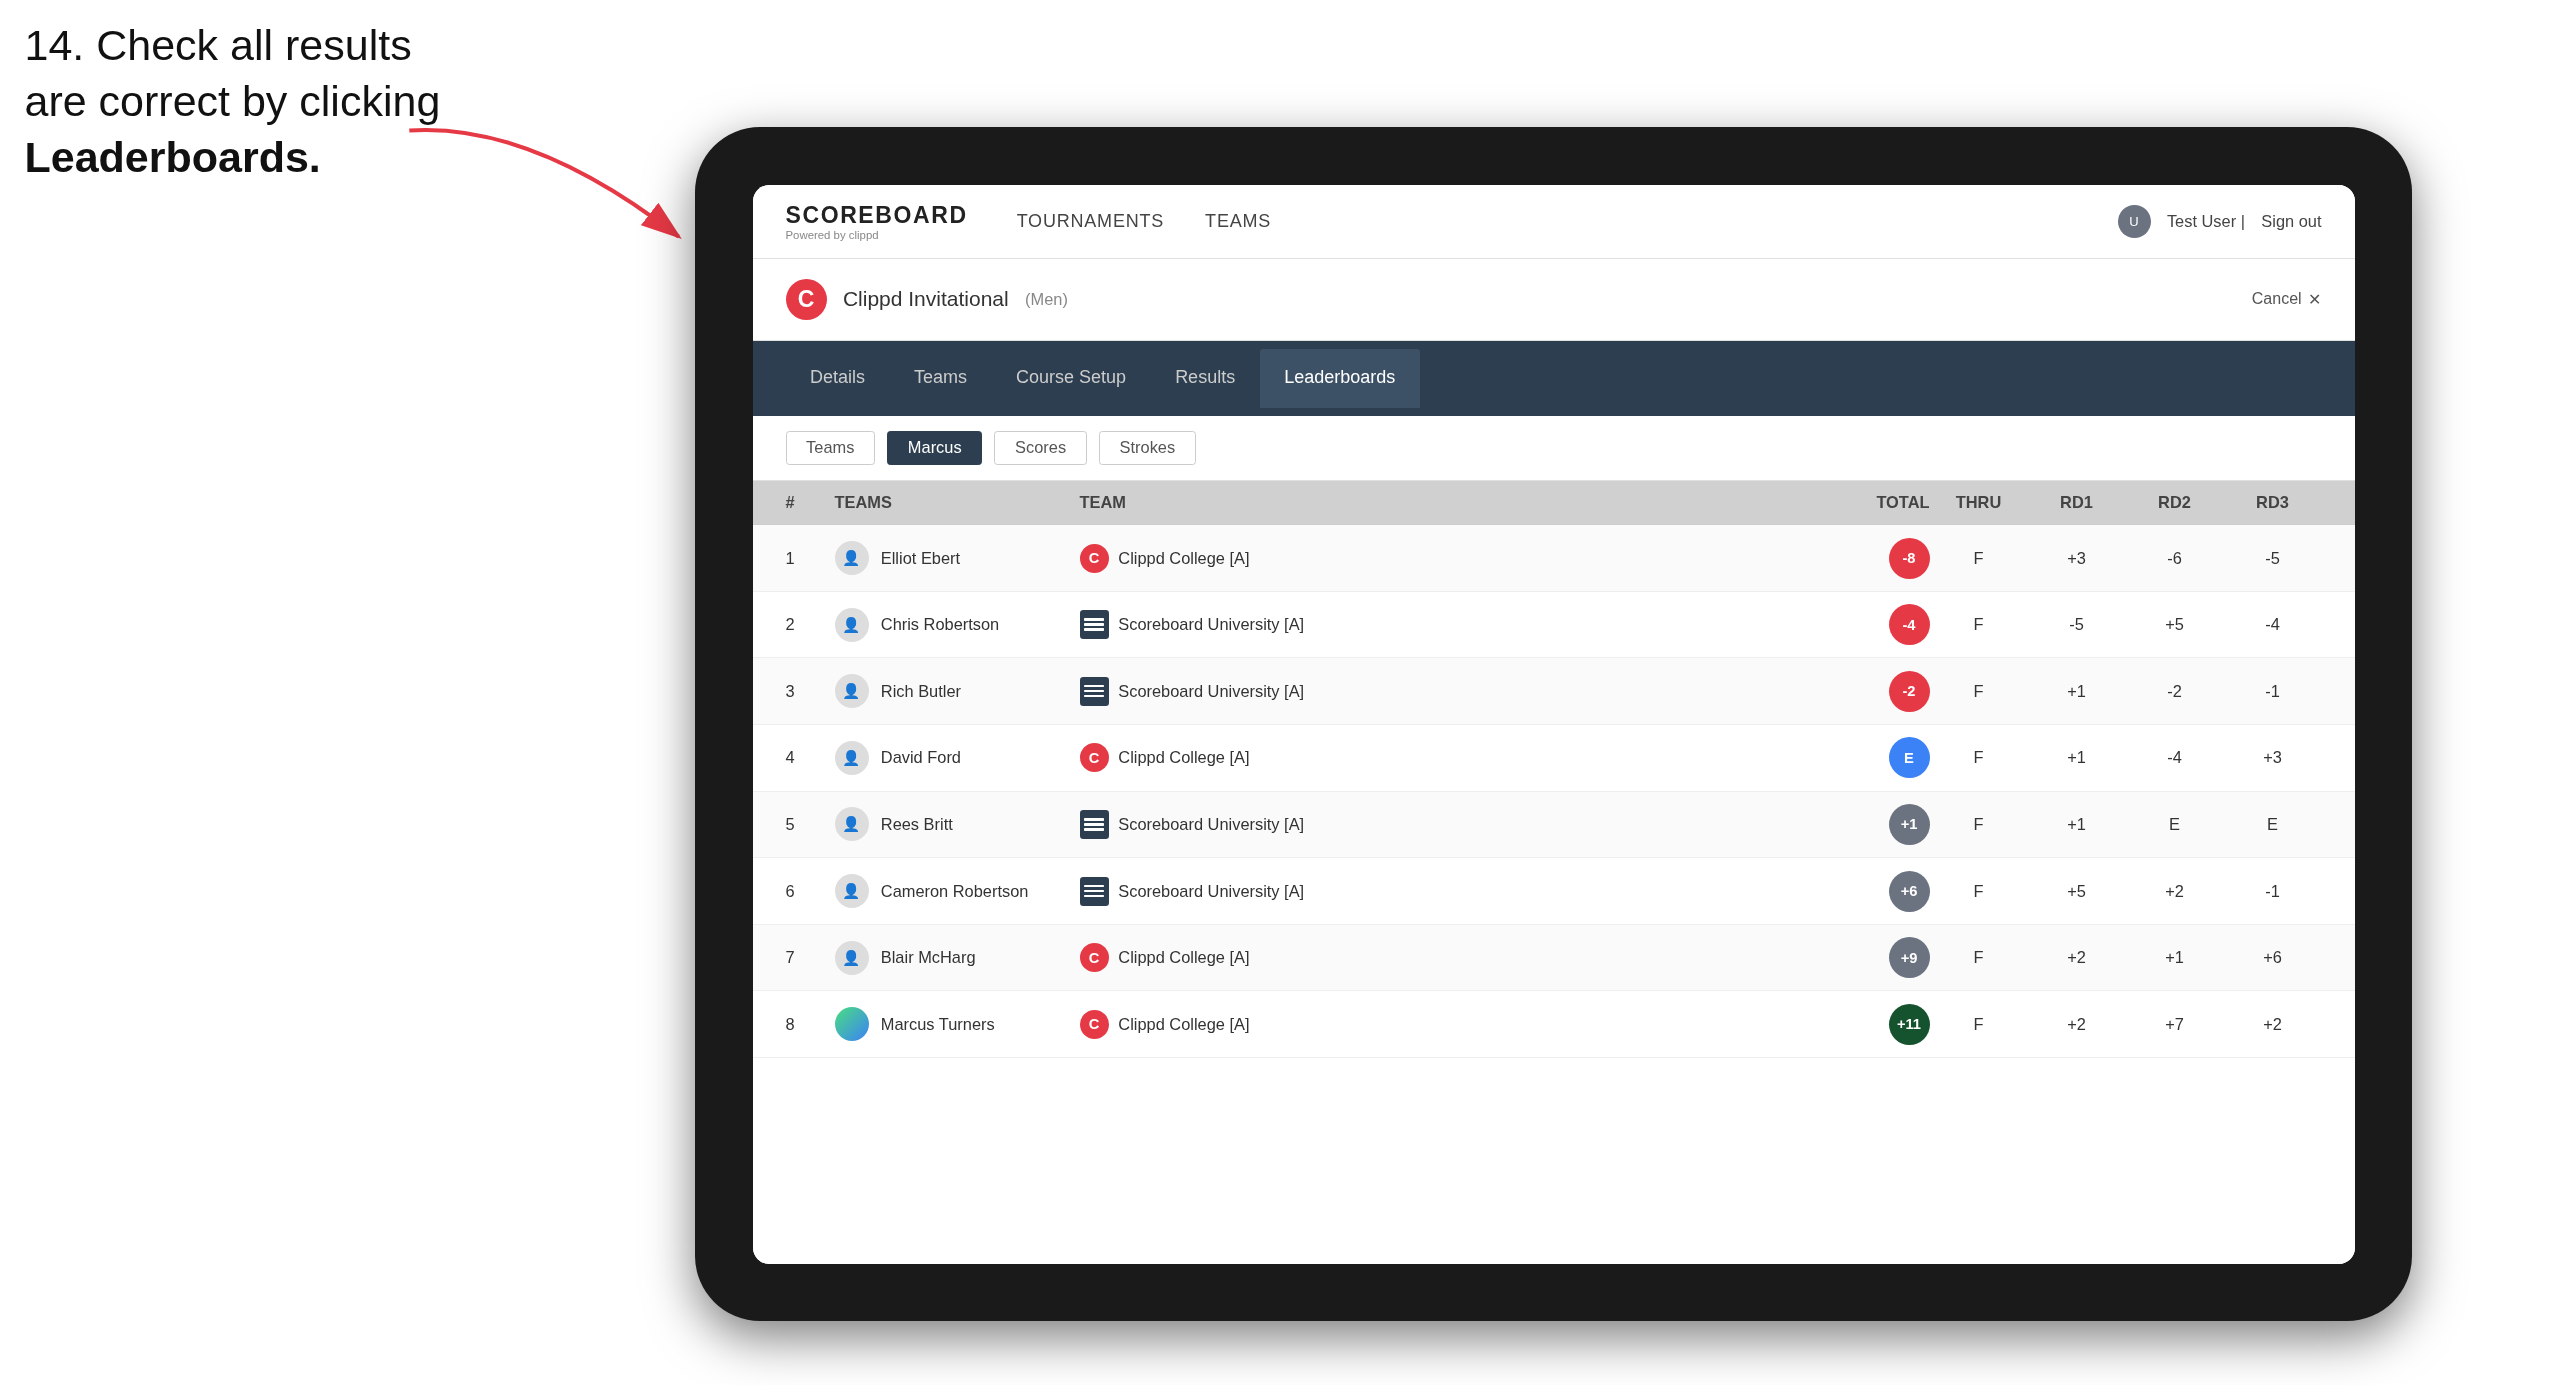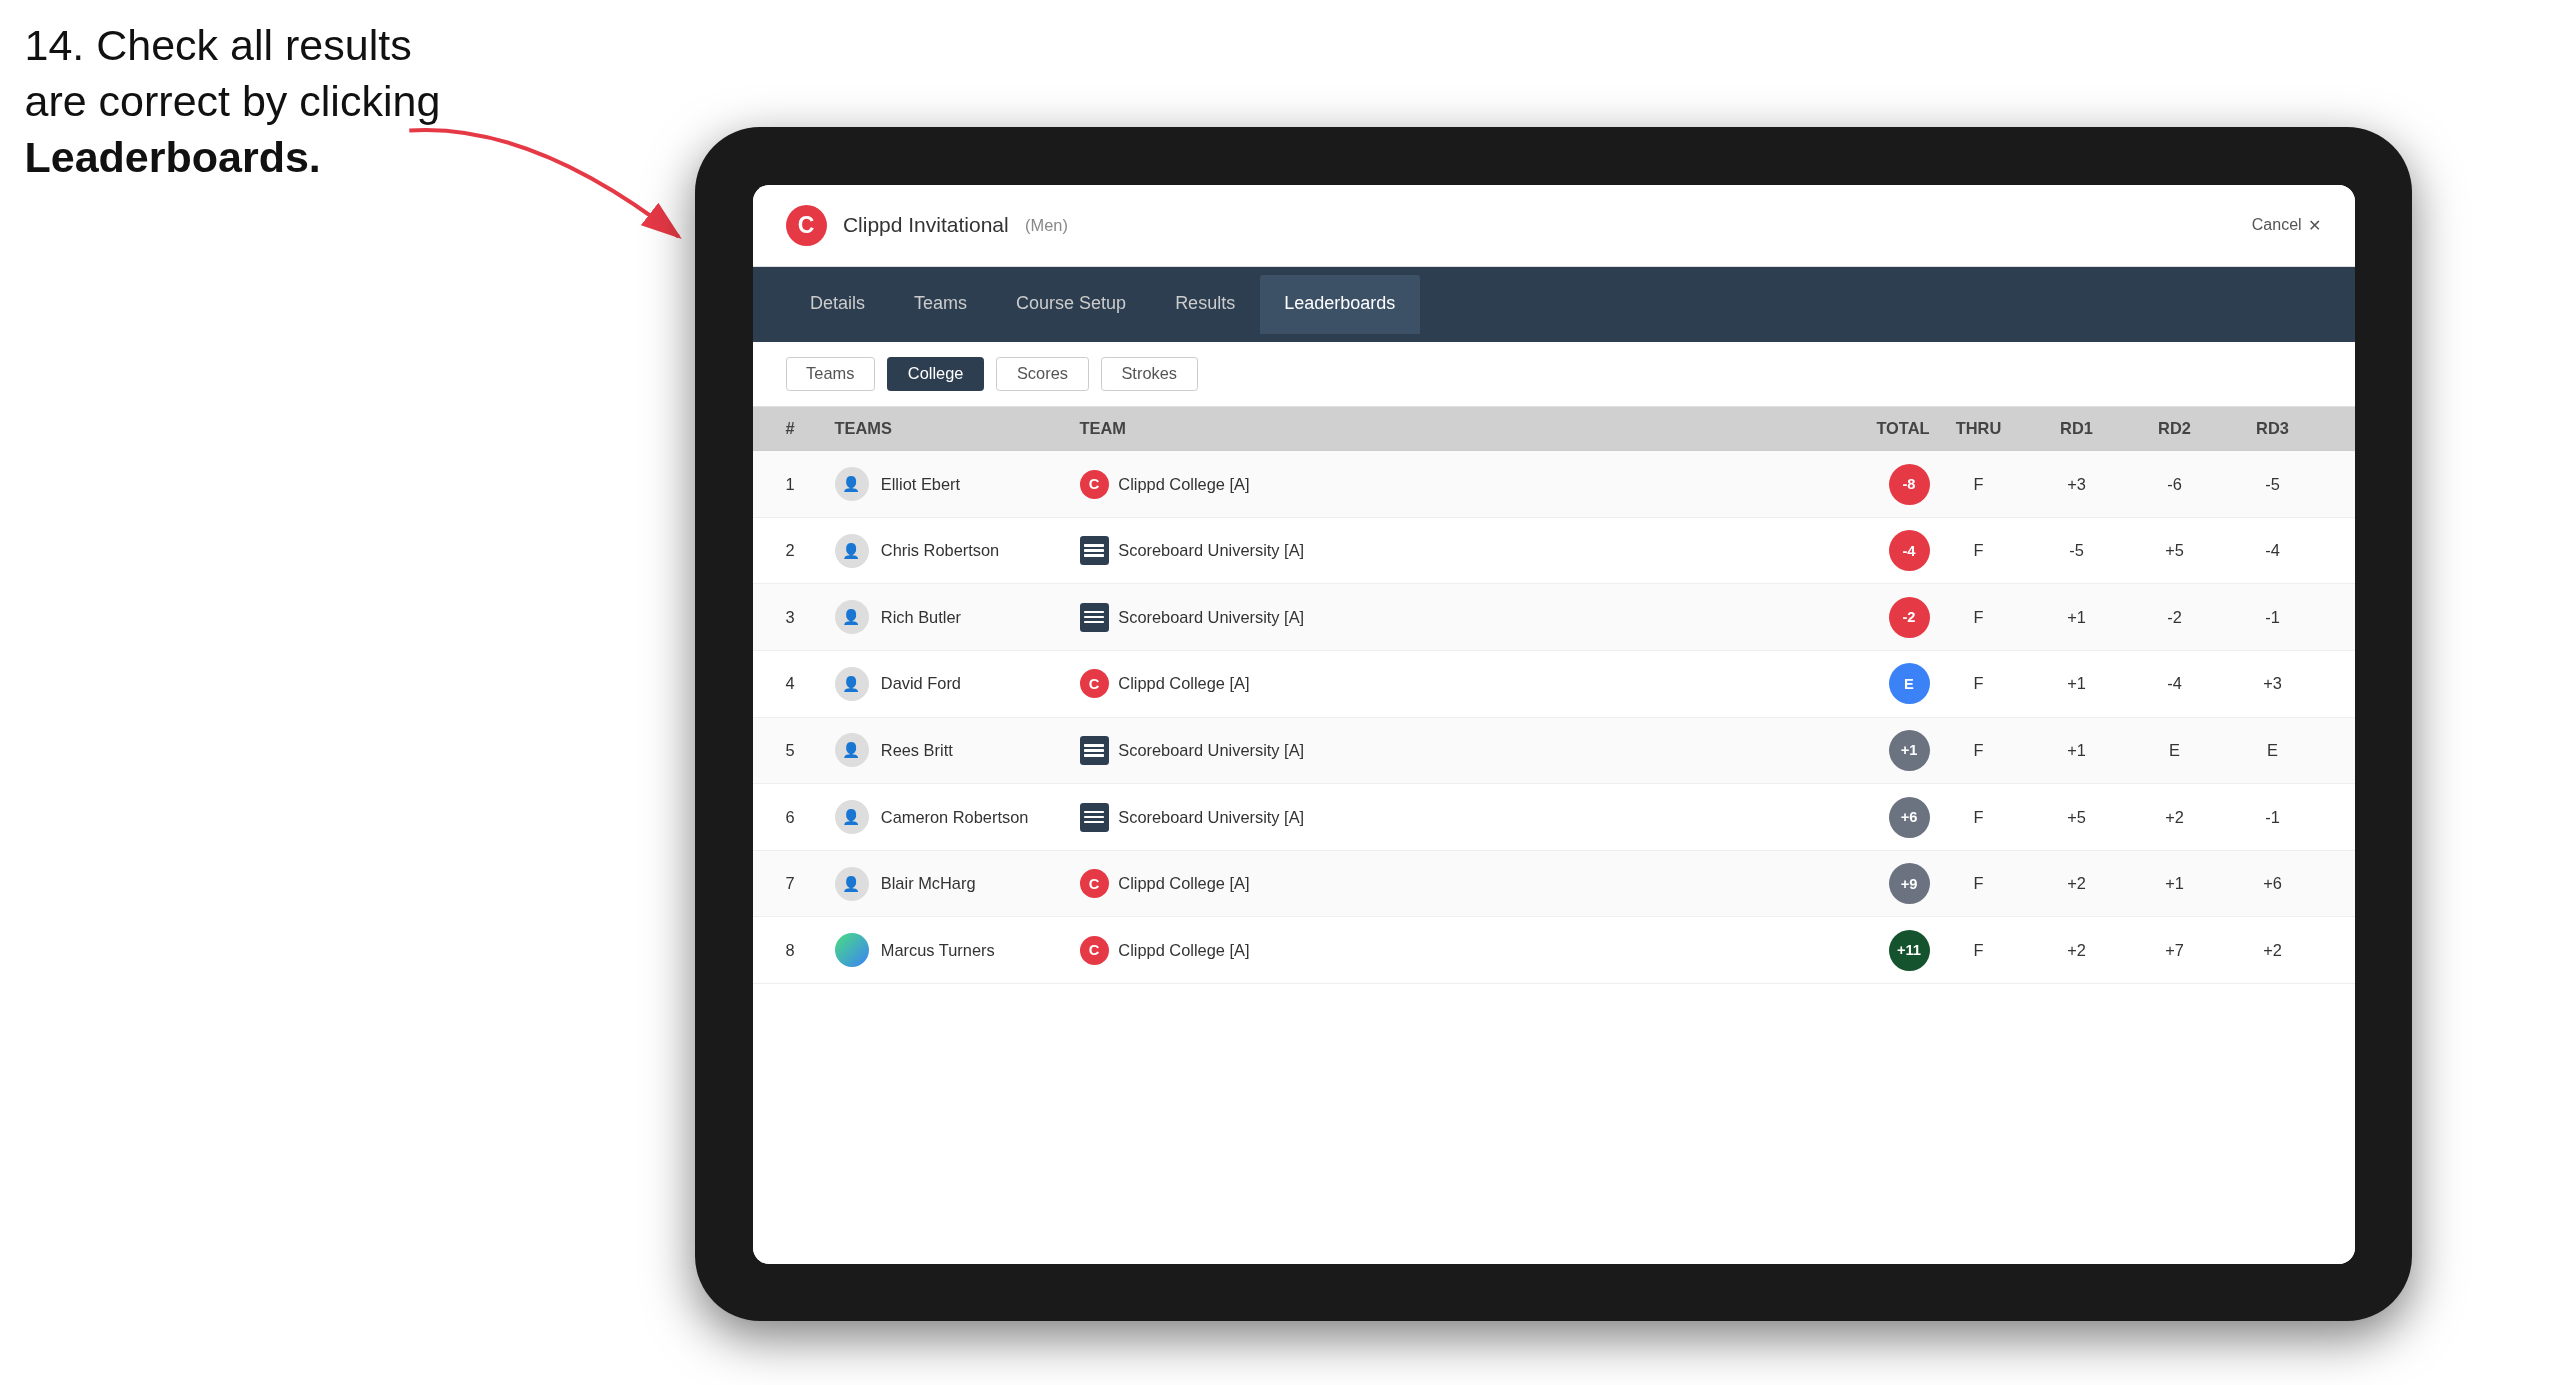--- a/index.html
+++ b/index.html
@@ -372,20 +372,35 @@
     <marker id="arrowhead" markerWidth="10" markerHeight="7" refX="9" refY="3.5" orient="auto">
       <polygon points="0 0, 10 3.5, 0 7" fill="#e63946"></polygon>
     </marker>
   </defs>
   <path d="M 50 30 Q 200 20 380 160" stroke="#e63946" stroke-width="5" fill="none" marker-end="url(#arrowhead)"></path>
 </svg>
 
 <div class="tablet-frame">
   <div class="tablet-screen">
 
+    <div class="top-nav">
+      <div class="logo-area">
+        <span class="logo-text">SCOREBOARD</span>
+        <span class="logo-sub">Powered by clippd</span>
+      </div>
+      <div class="nav-links">
+        <span class="nav-link">TOURNAMENTS</span>
+        <span class="nav-link">TEAMS</span>
+      </div>
+      <div class="nav-right">
+        <div class="user-avatar-small">U</div>
+        <span class="nav-user-text">Test User |</span>
+        <span class="nav-signout">Sign out</span>
+      </div>
+    </div>
 
     <div class="tournament-header">
       <div class="tournament-title-area">
         <div class="c-logo">C</div>
         <span class="tournament-name">Clippd Invitational</span>
         <span class="tournament-gender">(Men)</span>
       </div>
       <div class="cancel-btn">
         <span>Cancel</span>
         <span>✕</span>
@@ -395,21 +410,21 @@
     <div class="tab-nav">
       <div class="tab-item">Details</div>
       <div class="tab-item">Teams</div>
       <div class="tab-item">Course Setup</div>
       <div class="tab-item">Results</div>
       <div class="tab-item active">Leaderboards</div>
     </div>
 
     <div class="filter-row">
       <button class="filter-btn">Teams</button>
-      <button class="filter-btn active">College</button>
+      <button class="filter-btn active">Marcus</button>
       <button class="filter-btn">Scores</button>
       <button class="filter-btn">Strokes</button>
     </div>
 
     <div class="leaderboard-table">
 
       <div class="table-header">
         <span>#</span>
         <span>TEAMS</span>
         <span>TEAM</span>

